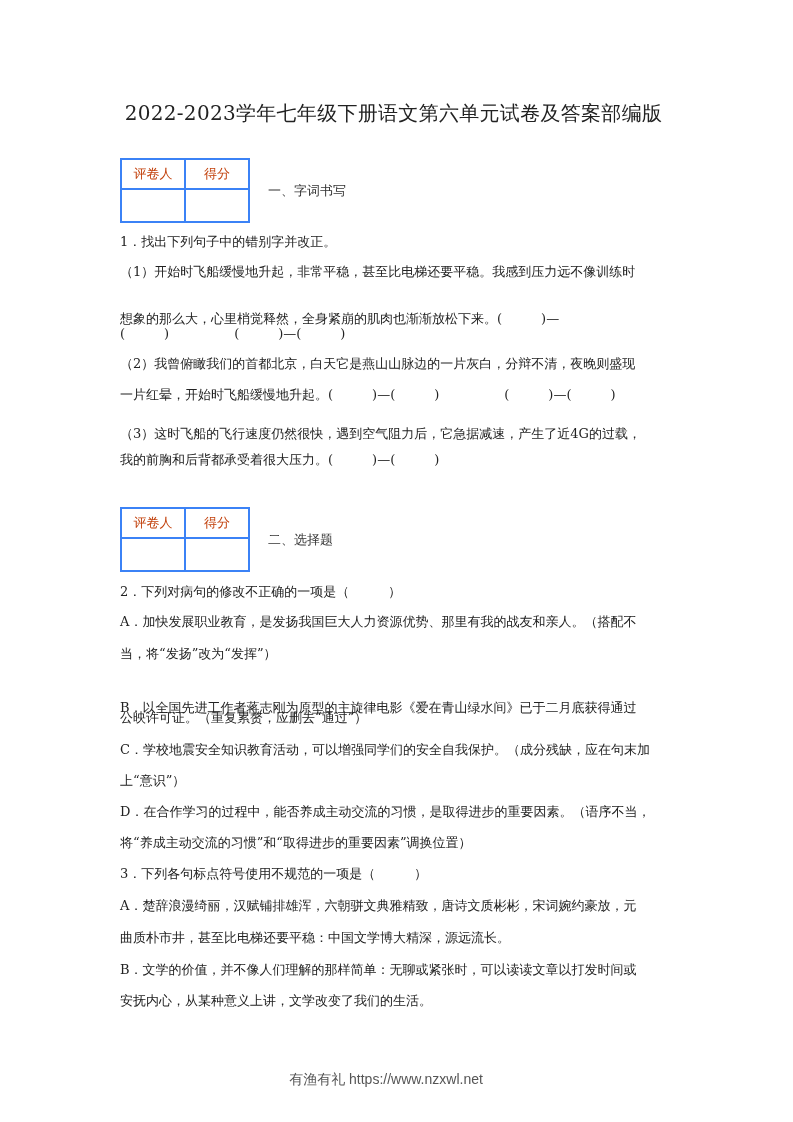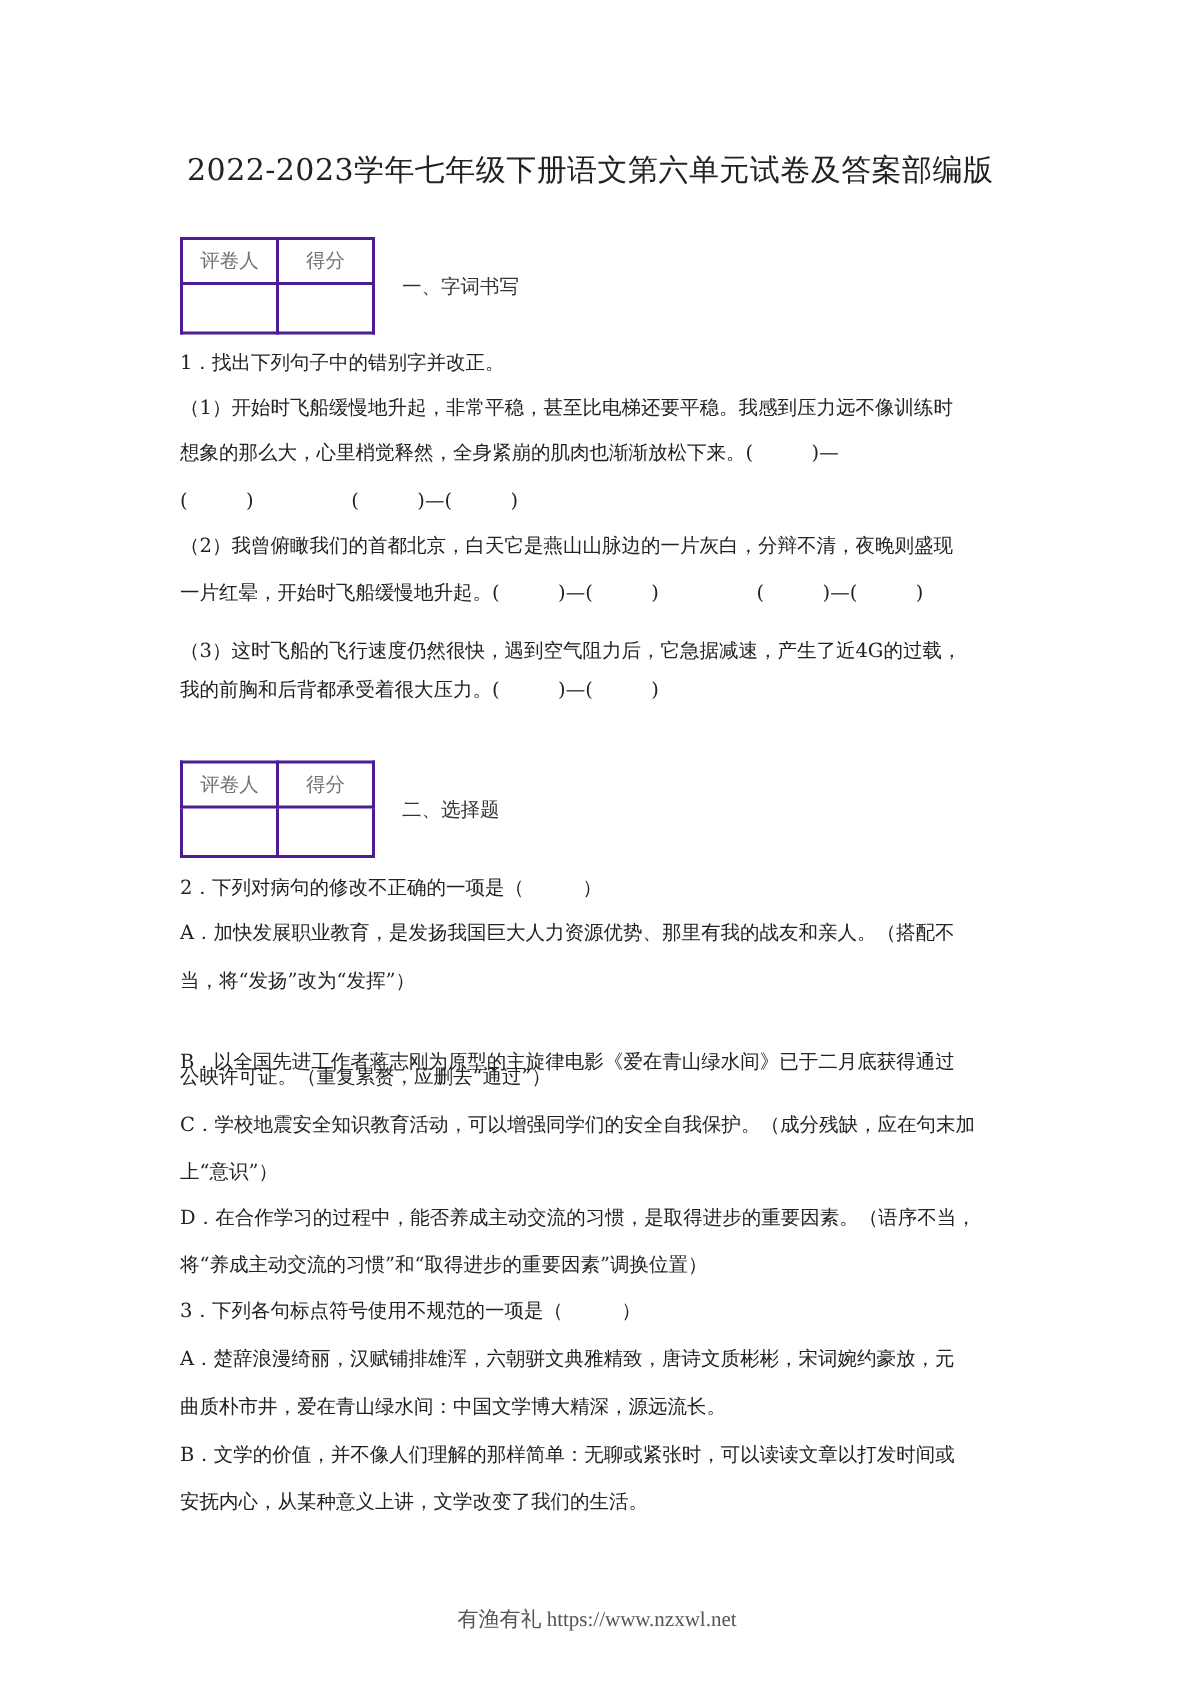--- a/index.html
+++ b/index.html
@@ -1,28 +1,28 @@
 <!DOCTYPE html>
 <html><head>
 <meta charset="utf-8">
 <style>
   html, body { margin: 0; padding: 0; background: #ffffff; }
   body { width: 793px; height: 1122px; position: relative; overflow: hidden;
          font-family: "DejaVu Serif", "Liberation Serif", serif; color: #222; }
   .title { position: absolute; top: 100px; left: 0; width: 787px; text-align: center;
            font-size: 20px; letter-spacing: 0.3px; color: #222; }
   .score-table { position: absolute; left: 120px; border-collapse: collapse; }
-  .score-table td { border: 2px solid #4c1d95; width: 62px; text-align: center;
-                    font-size: 13px; color: #737373; padding: 0; }
+  .score-table td { border: 2px solid #3b82f6; width: 62px; text-align: center;
+                    font-size: 13px; color: #c2410c; padding: 0; }
   .score-table tr.head td { height: 28px; }
   .score-table tr.blank td { height: 31px; }
   .section-title { position: absolute; left: 255px; font-size: 13px; color: #333; margin-left: 13px; }
   .line { position: absolute; left: 120px; font-size: 13px; color: #222; white-space: nowrap; }
   .footer { position: absolute; top: 1071px; left: 0; width: 772px; text-align: center;
-            font-family: Liberation Serif, serif; font-size: 14px; color: #555; margin-left: 12px; }
+            font-family: Liberation Sans, sans-serif; font-size: 14px; color: #555; }
 </style>
 </head>
 <body>
 
 <div class="title">2022-2023学年七年级下册语文第六单元试卷及答案部编版</div>
 
 <table class="score-table" style="top:158px;">
   <tbody>
       <tr class="head">
     <td>评卷人</td>
@@ -31,21 +31,21 @@
   <tr class="blank">
     <td></td>
     <td></td>
   </tr>
 </tbody>
   </table>
 <div class="section-title" style="top:182px;">一、字词书写</div>
 
 <div class="line" style="top:233px;">1．找出下列句子中的错别字并改正。</div>
 <div class="line" style="top:263px;">（1）开始时飞船缓慢地升起，非常平稳，甚至比电梯还要平稳。我感到压力远不像训练时</div>
-<div class="line" style="top:293px;">想象的那么大，心里梢觉释然，全身紧崩的肌肉也渐渐放松下来。(　　　)—</div>
+<div class="line" style="top:310px;">想象的那么大，心里梢觉释然，全身紧崩的肌肉也渐渐放松下来。(　　　)—</div>
 <div class="line" style="top:325px;">(　　　)　　　　　(　　　)—(　　　)</div>
 <div class="line" style="top:355px;">（2）我曾俯瞰我们的首都北京，白天它是燕山山脉边的一片灰白，分辩不清，夜晚则盛现</div>
 <div class="line" style="top:386px;">一片红晕，开始时飞船缓慢地升起。(　　　)—(　　　)　　　　　(　　　)—(　　　)</div>
 <div class="line" style="top:425px;">（3）这时飞船的飞行速度仍然很快，遇到空气阻力后，它急据减速，产生了近4G的过载，</div>
 <div class="line" style="top:451px;">我的前胸和后背都承受着很大压力。(　　　)—(　　　)</div>
 
 <table class="score-table" style="top:507px;">
   <tbody>
       <tr class="head">
     <td>评卷人</td>
@@ -63,17 +63,17 @@
 <div class="line" style="top:613px;">A．加快发展职业教育，是发扬我国巨大人力资源优势、那里有我的战友和亲人。（搭配不</div>
 <div class="line" style="top:645px;">当，将“发扬”改为“发挥”）</div>
 <div class="line" style="top:699px;">B．以全国先进工作者蒋志刚为原型的主旋律电影《爱在青山绿水间》已于二月底获得通过</div>
 <div class="line" style="top:709px;">公映许可证。（重复累赘，应删去“通过”）</div>
 <div class="line" style="top:741px;">C．学校地震安全知识教育活动，可以增强同学们的安全自我保护。（成分残缺，应在句末加</div>
 <div class="line" style="top:772px;">上“意识”）</div>
 <div class="line" style="top:803px;">D．在合作学习的过程中，能否养成主动交流的习惯，是取得进步的重要因素。（语序不当，</div>
 <div class="line" style="top:834px;">将“养成主动交流的习惯”和“取得进步的重要因素”调换位置）</div>
 <div class="line" style="top:865px;">3．下列各句标点符号使用不规范的一项是（　　　）</div>
 <div class="line" style="top:897px;">A．楚辞浪漫绮丽，汉赋铺排雄浑，六朝骈文典雅精致，唐诗文质彬彬，宋词婉约豪放，元</div>
-<div class="line" style="top:929px;">曲质朴市井，爱在青山绿水间：中国文学博大精深，源远流长。</div>
+<div class="line" style="top:929px;">曲质朴市井，甚至比电梯还要平稳：中国文学博大精深，源远流长。</div>
 <div class="line" style="top:961px;">B．文学的价值，并不像人们理解的那样简单：无聊或紧张时，可以读读文章以打发时间或</div>
 <div class="line" style="top:992px;">安抚内心，从某种意义上讲，文学改变了我们的生活。</div>
 
 <div class="footer">有渔有礼 https://www.nzxwl.net</div>
 
 </body></html>

